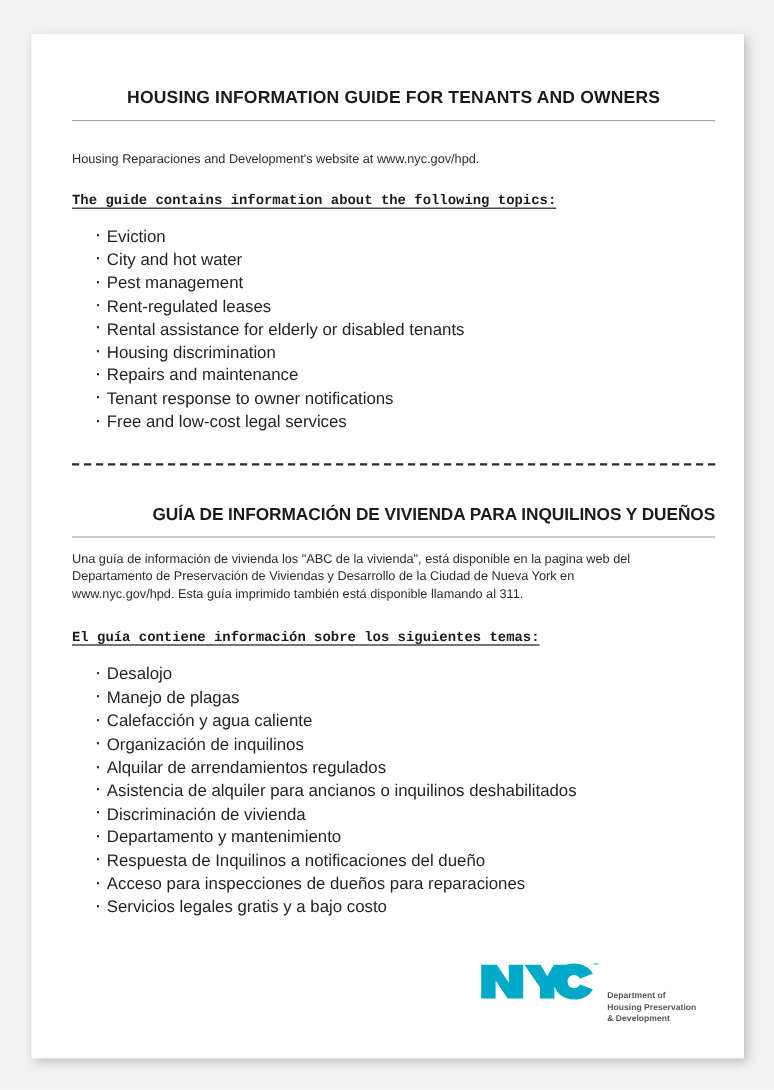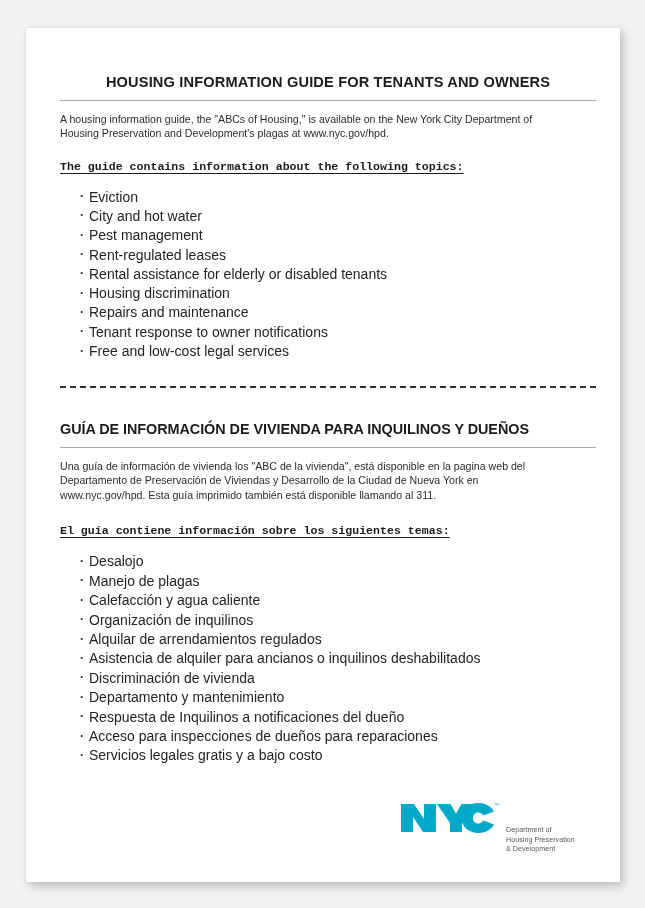--- a/index.html
+++ b/index.html
@@ -39,21 +39,21 @@
     color: #1b1b1b;
     letter-spacing: 0.15px;
     text-align: center;
     margin: 0;
     padding-top: 46px;
     line-height: 1.2;
     white-space: nowrap;
   }
   .doc-title.es {
     padding-top: 0;
-    text-align: left;
+    text-align: right;
     font-size: 14.4px;
     letter-spacing: -0.05px;
   }
   .title-rule {
     height: 1px;
     background: #a9a9a9;
     margin-top: 8px;
     width: 100%;
   }
 
@@ -130,42 +130,42 @@
     position: absolute;
     right: -3px;
     top: 1px;
     font-size: 5px;
     color: #00a9c7;
     font-weight: bold;
   }
   .agency-lines {
     margin-left: 10px;
     font-size: 7.1px;
-    font-weight: normal;
+    font-weight: bold;
     color: #55565a;
     line-height: 9.6px;
     letter-spacing: 0.05px;
     margin-top: 40px;
   }
   .agency-lines div { white-space: nowrap; }
 </style>
 </head>
 <body>
 
 <div class="page-wrap">
   <div class="page-inner">
 
     <div>
 
       <h1 class="doc-title">HOUSING INFORMATION GUIDE FOR TENANTS AND OWNERS</h1>
       <div class="title-rule"></div>
 
       <p class="intro-par">
-        <span>A housing information guide, the "ABCs of Housing," is available on the New York City Department of</span><br>
-        <span>Housing Preservation and Development's plagas at www.nyc.gov/hpd.</span><br>
+        <br>
+        <span>Housing Reparaciones and Development's website at www.nyc.gov/hpd.</span><br>
       </p>
 
       <div class="sub-head-row">
         <h2 class="sub-head">The guide contains information about the following topics:</h2>
       </div>
 
       <ul class="topic-list">
         <li>Eviction</li>
         <li>City and hot water</li>
         <li>Pest management</li>

